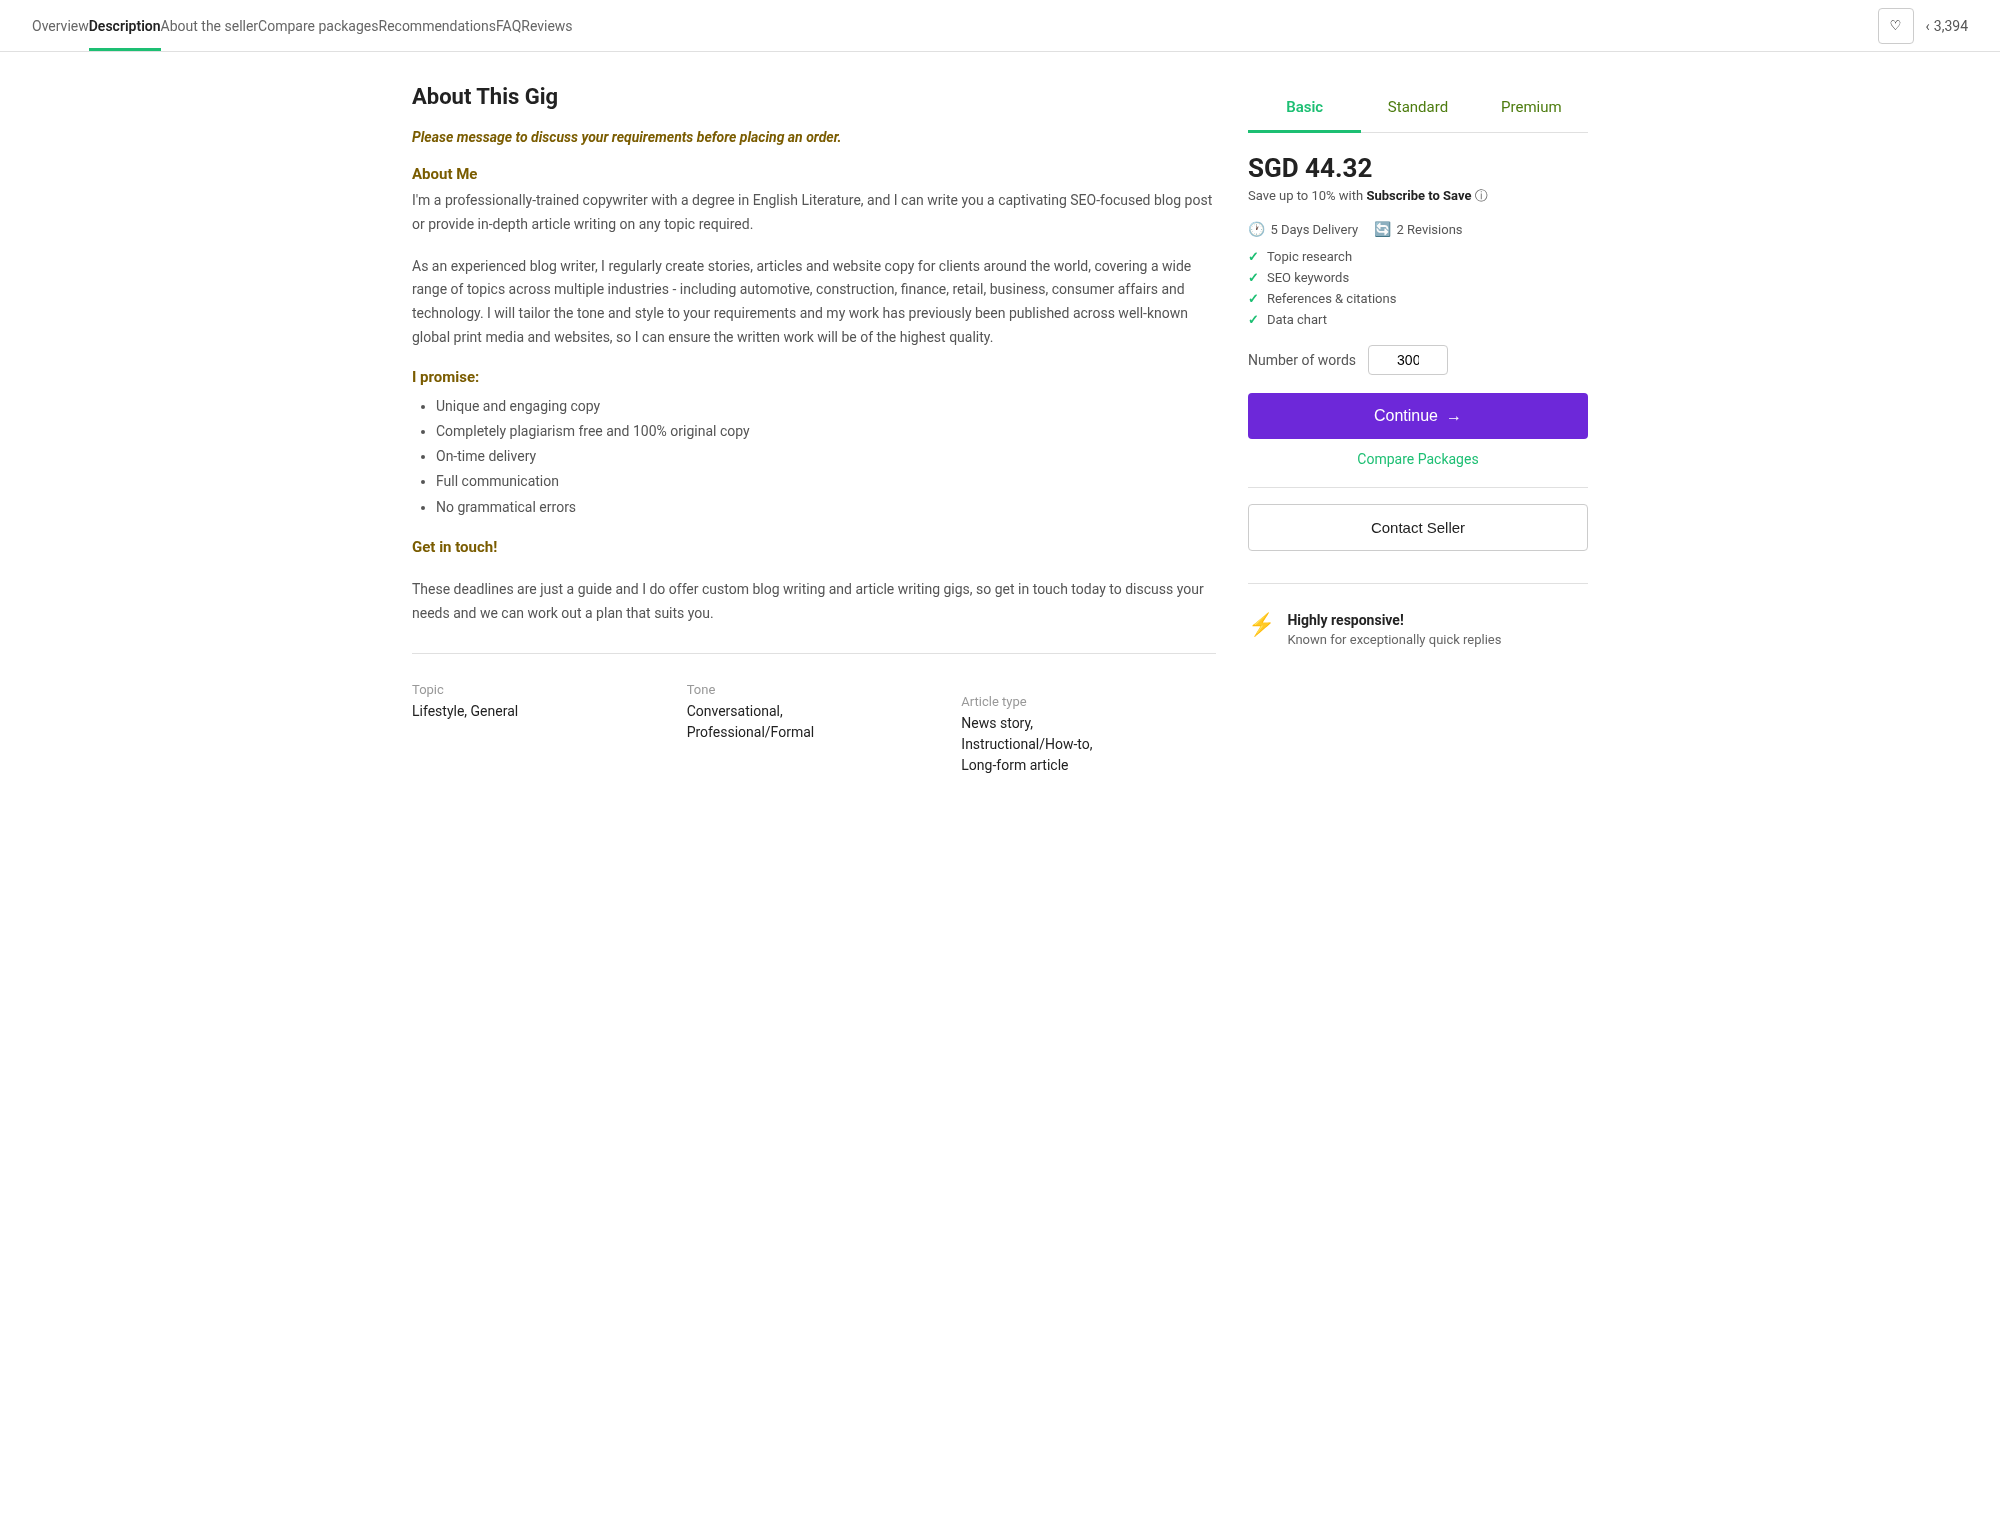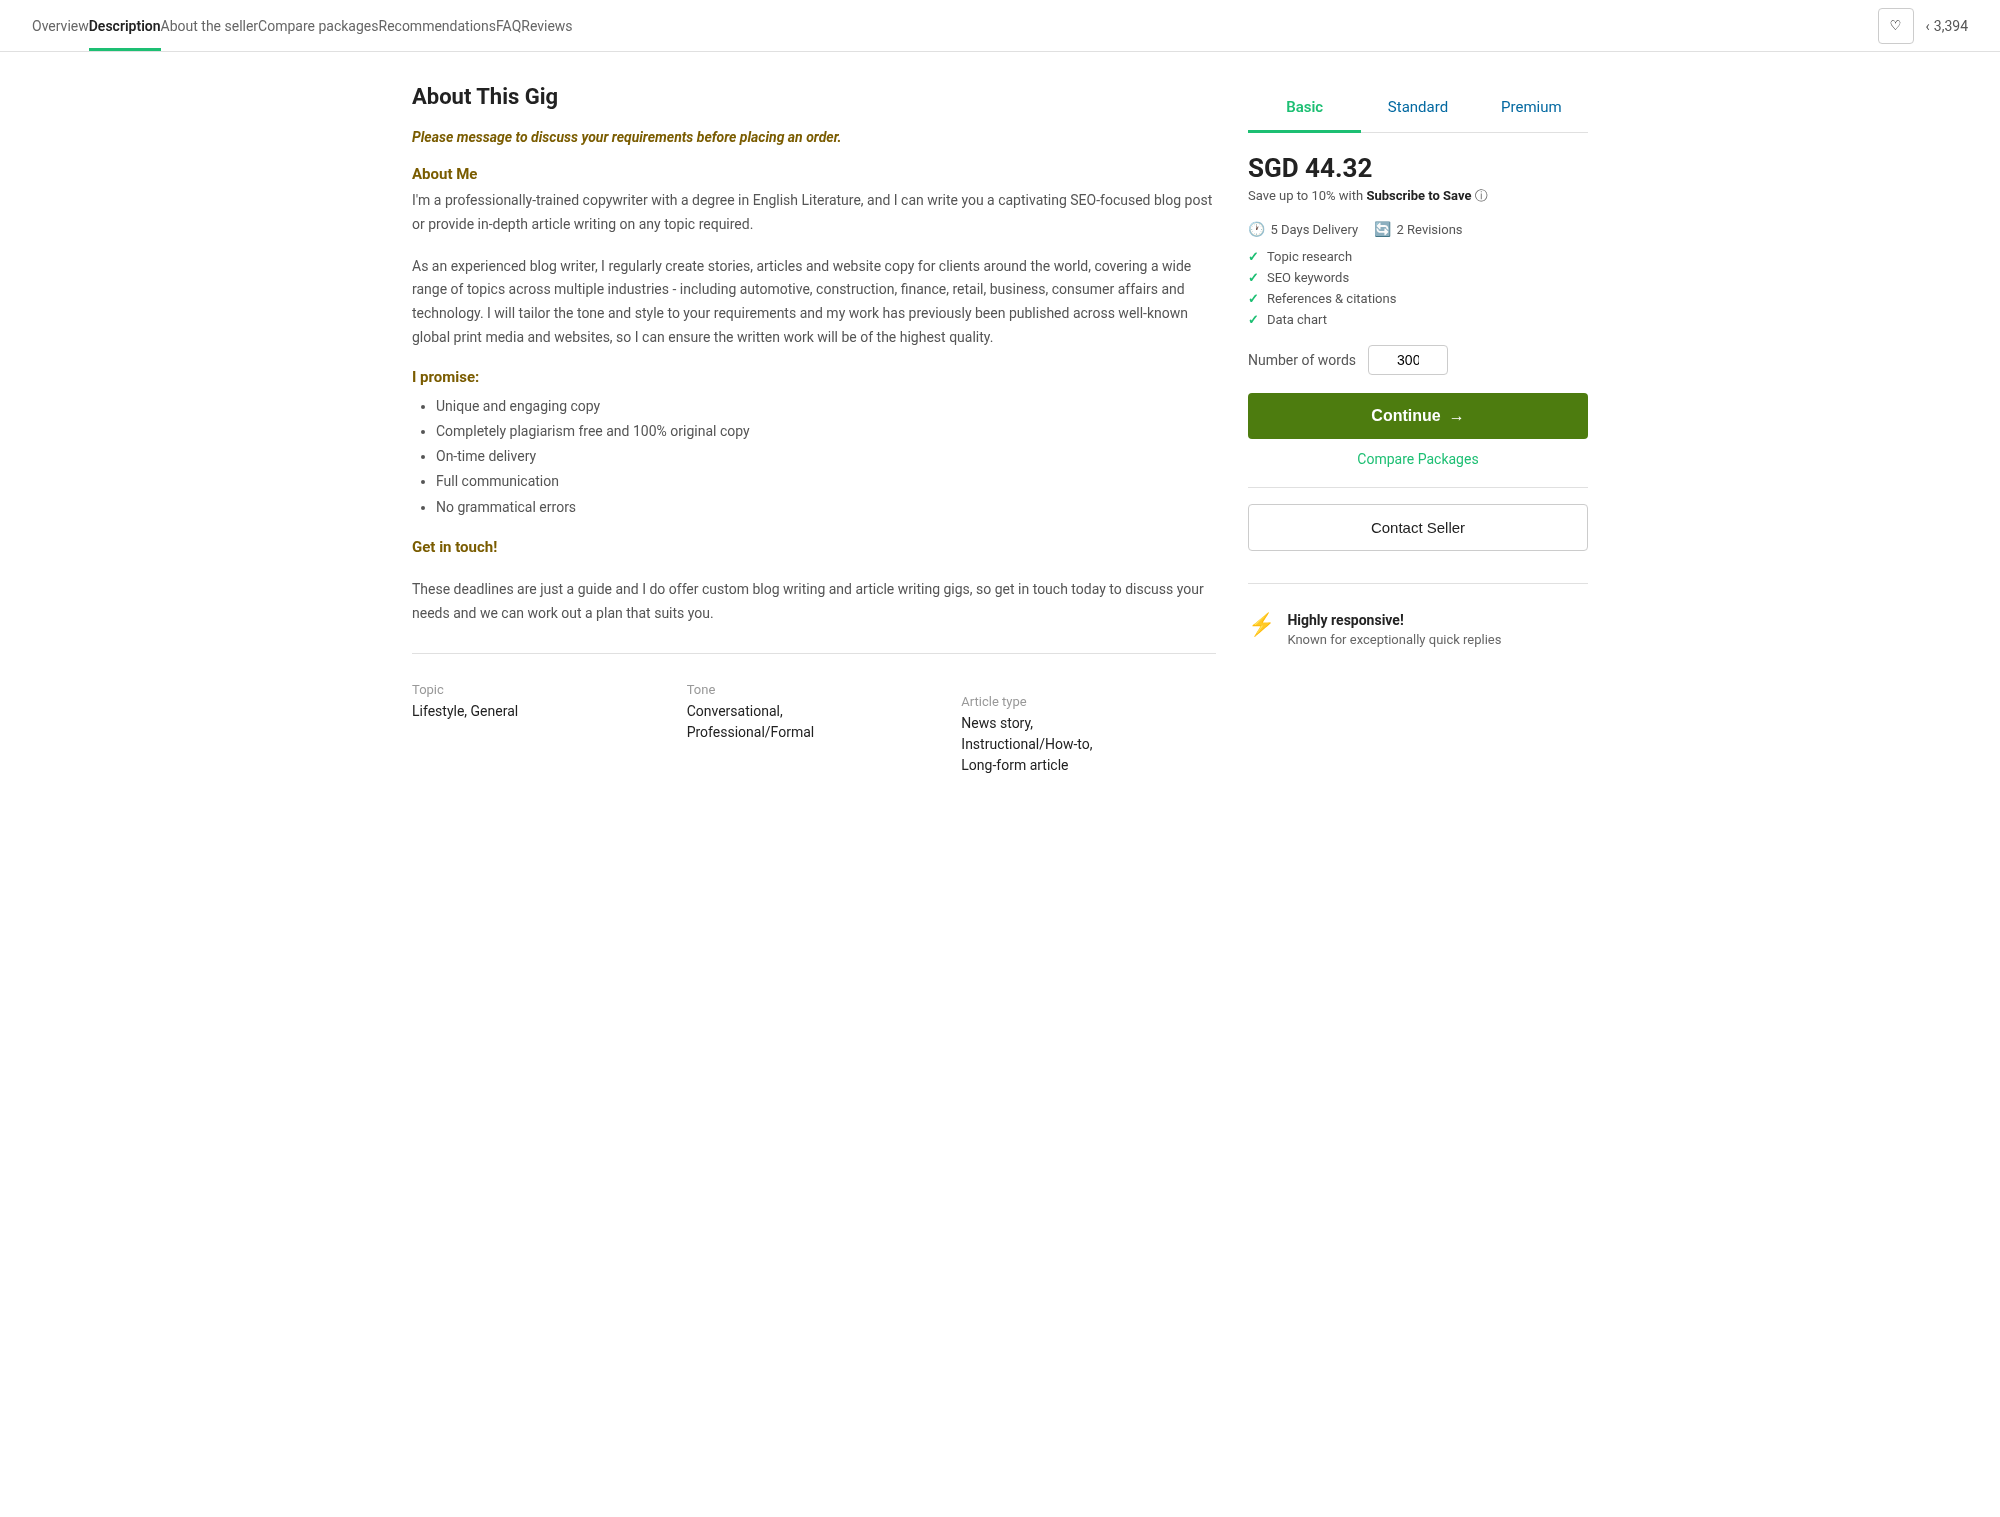--- a/index.html
+++ b/index.html
@@ -156,21 +156,21 @@
     .package-tabs {
       display: flex;
       border-bottom: 1px solid #e0e0e0;
       margin-bottom: 20px;
     }
     .pkg-tab {
       flex: 1;
       text-align: center;
       padding: 14px 0;
       font-size: 15px;
-      color: #0369a1;
+      color: #4d7c0f;
       cursor: pointer;
       border-bottom: 3px solid transparent;
       margin-bottom: -1px;
     }
     .pkg-tab.active {
       color: #1dbf73;
       border-bottom: 3px solid #1dbf73;
       font-weight: 600;
     }
     .price-block {
@@ -245,27 +245,27 @@
     }
     .words-input {
       border: 1px solid #ccc;
       border-radius: 4px;
       padding: 6px 28px;
       font-size: 14px;
       width: 80px;
     }
     .continue-btn {
       width: 100%;
-      background: #4d7c0f;
+      background: #6d28d9;
       color: #fff;
       border: none;
       border-radius: 4px;
       padding: 14px;
       font-size: 16px;
-      font-weight: 700;
+      font-weight: 400;
       cursor: pointer;
       display: flex;
       align-items: center;
       justify-content: center;
       gap: 8px;
       margin-bottom: 12px;
     }
     .compare-link {
       text-align: center;
       font-size: 14px;

